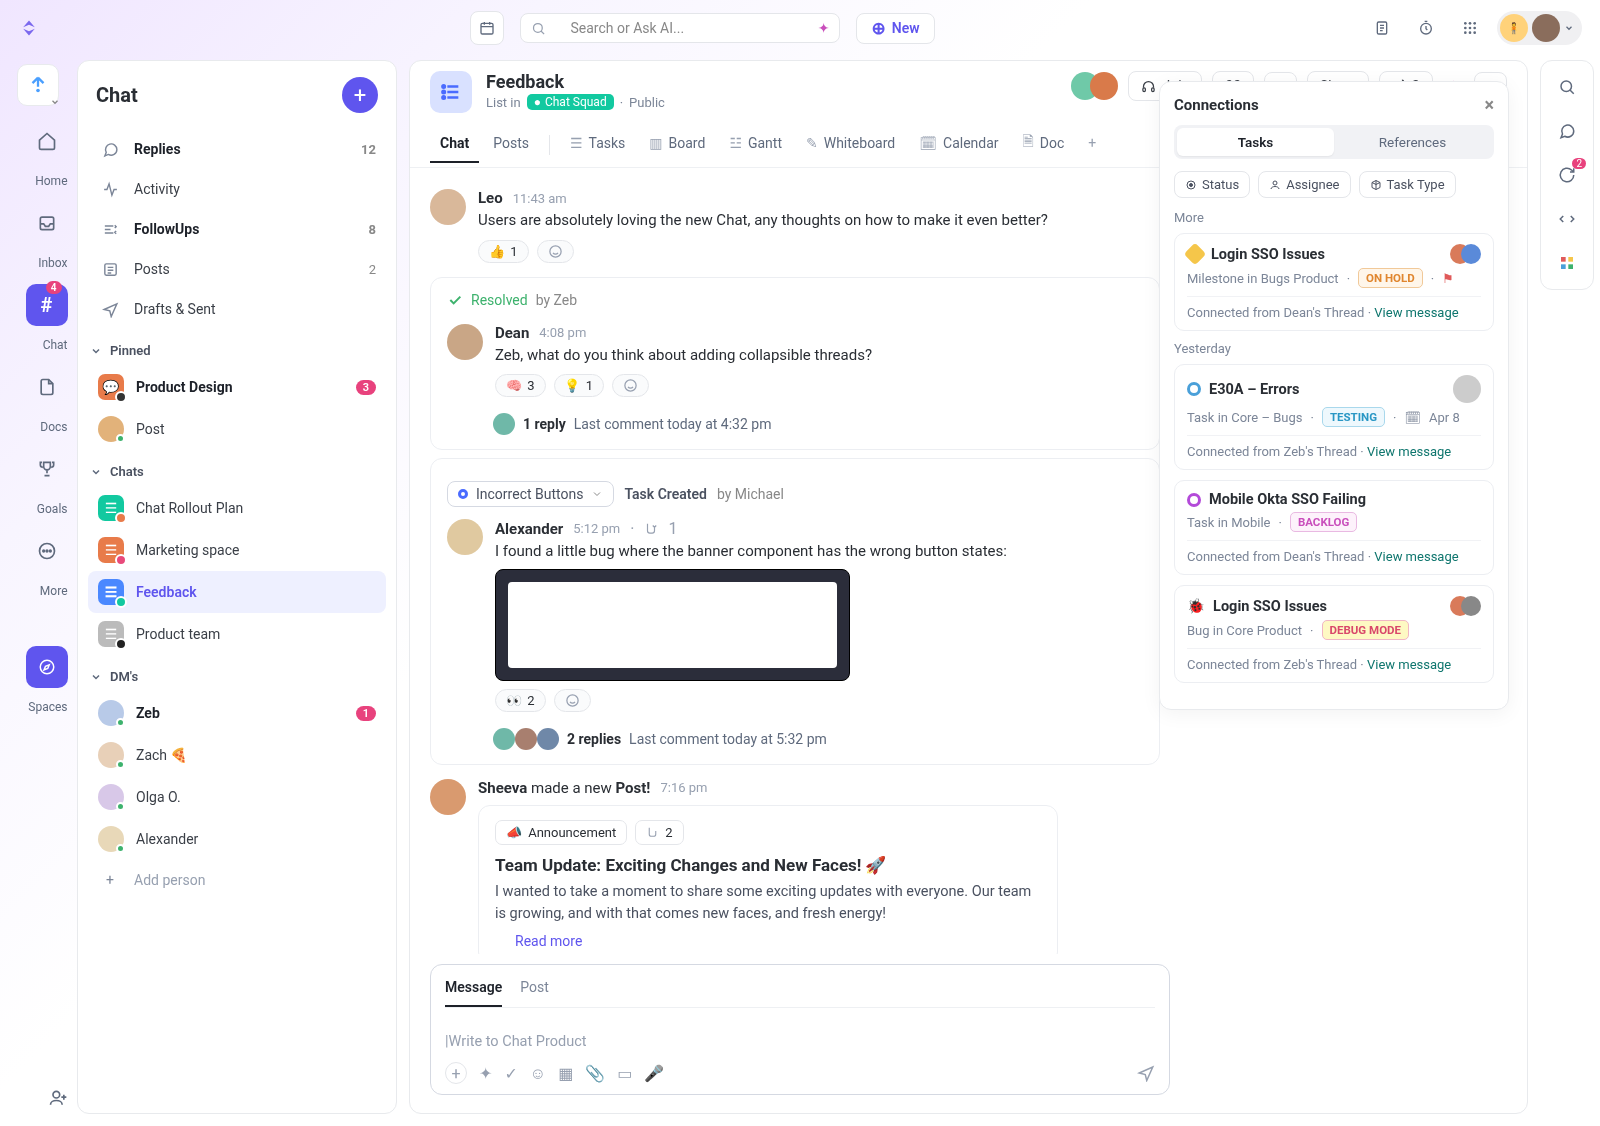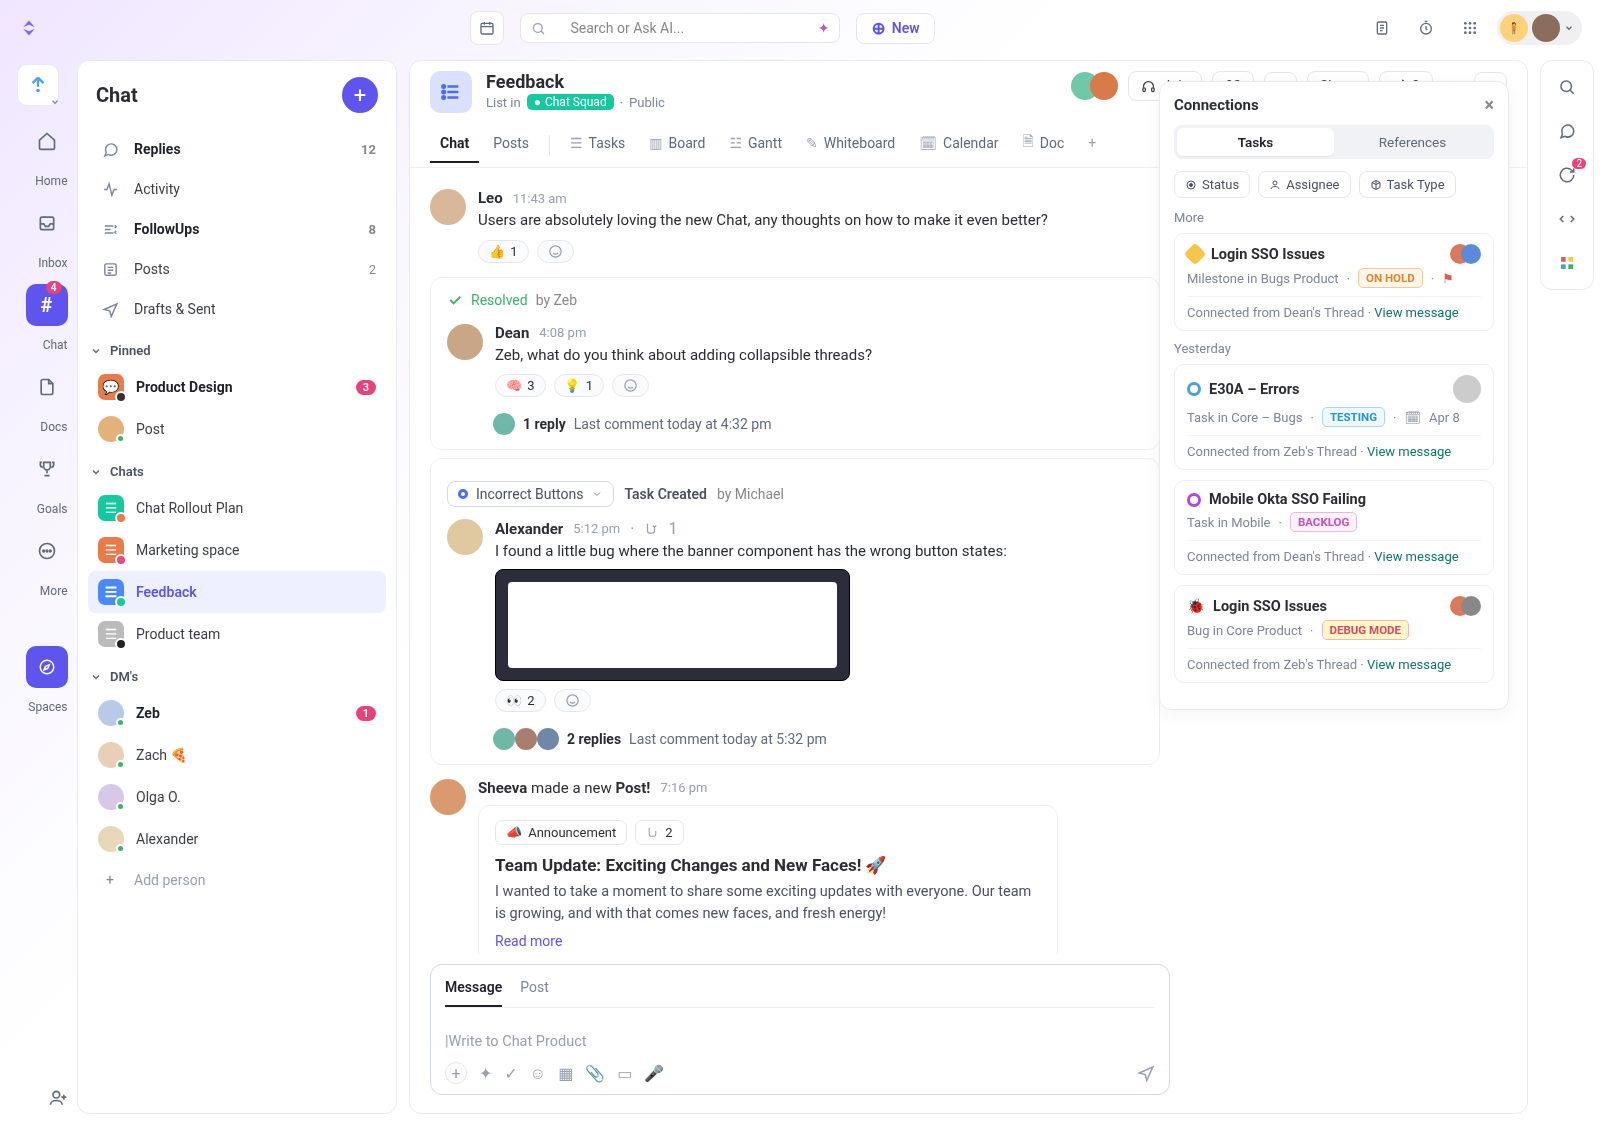--- a/index.html
+++ b/index.html
@@ -63,21 +63,21 @@
 .task-tag-row { display:flex; align-items:center; gap:10px; margin:8px 0 6px; font-size:14px; }
 .task-chip { border:1px solid #d5d9e2; border-radius:8px; padding:4px 10px; display:flex; align-items:center; gap:8px; color:#4a5160; }
 .task-chip .bullet { width:10px; height:10px; border-radius:50%; border:3px solid #4a6bff; }
 .img-preview { width:355px; height:112px; background:#2b2d3a; border-radius:8px; margin-top:6px; position:relative; overflow:hidden; border:1px solid #000; }
 .img-preview::after{content:"";position:absolute;inset:12px;background:#fff;border-radius:4px;}
 .post-card { border:1px solid #eceef2; border-radius:12px; padding:14px 16px; margin-top:8px; max-width:580px; }
 .post-meta-row { display:flex; gap:8px; margin-bottom:10px; }
 .post-chip { border:1px solid #e4e6ea; border-radius:7px; padding:4px 10px; font-size:13px; display:flex; align-items:center; gap:6px; }
 .post-title { font-size:17px; font-weight:700; margin-bottom:6px; }
 .post-body { font-size:14.5px; color:#4a5160; line-height:1.55; }
-.read-more { color:#5f55ee; font-size:14px; margin-top:8px; cursor:pointer; }
+.read-more { color:#5f55ee; font-size:14px; margin-top:8px; cursor:pointer;margin-left:20px; }
 .composer { margin:10px 20px 18px; border:1px solid #d5d9e2; border-radius:12px; padding:10px 14px 10px; }
 .composer .ctabs { display:flex; gap:18px; font-size:14px; color:#7c8698; border-bottom:1px solid #eef0f3; margin-bottom:19px; }
 .composer .ctab { padding:4px 0 10px; cursor:pointer; }
 .composer .ctab.active { color:#1d2129; font-weight:600; border-bottom:2px solid #1d2129; }
 .composer .input-line { color:#97a0b0; font-size:14.5px; padding:6px 0 12px; }
 .composer .toolbar { display:flex; gap:12px; align-items:center; color:#97a0b0; }
 .composer .toolbar .send { margin-left:auto; }
 .connections { position:absolute; top:20px; right:18px; width:350px; background:#fff; border:1px solid #e8eaed; border-radius:12px; padding:12px 14px 16px; box-shadow:0 4px 20px rgba(0,0,0,.05); }
 .connections .chdr { display:flex; align-items:center; justify-content:space-between; font-size:15px; font-weight:700; margin-bottom:10px; }
 .seg { display:flex; background:#f1f2f5; border-radius:8px; padding:3px; margin-bottom:12px; }

